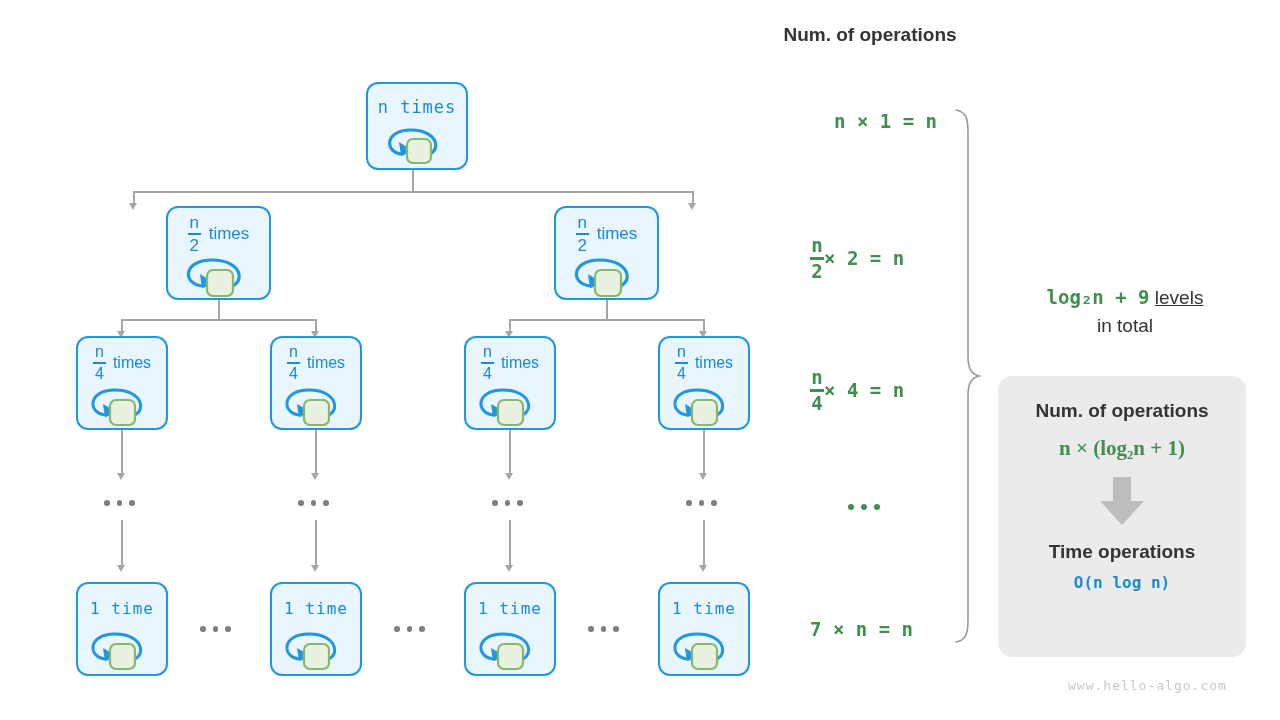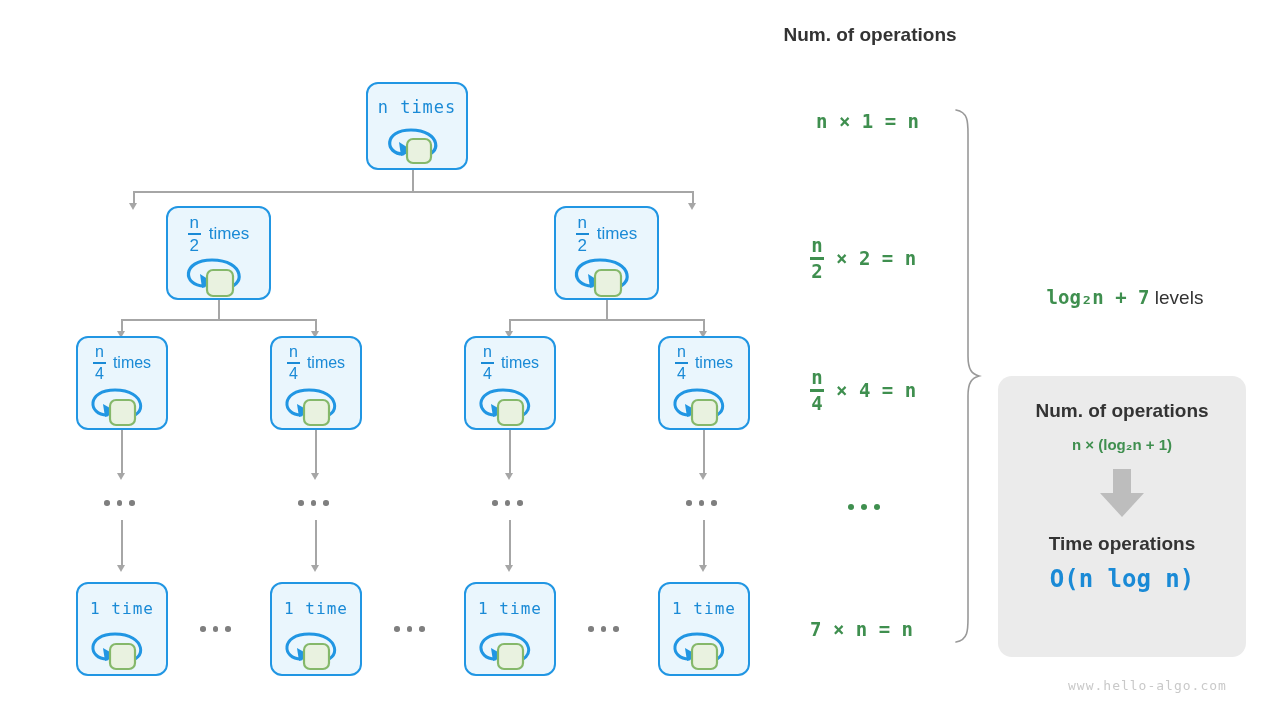--- a/index.html
+++ b/index.html
@@ -82,25 +82,25 @@
     font-family:"DejaVu Sans Mono","Liberation Mono",monospace;
   }
 
   
   .panel{
     position:absolute;background:#ebebeb;border-radius:14px;
     display:flex;flex-direction:column;align-items:center;
   }
   .panel .p-title{font-weight:bold;color:#333333;font-size:19px;}
   .panel .p-green{
-    color:#3f8f4f;font-weight:bold;font-size:15px;
-    font-family:Liberation Sans, sans-serif;
+    color:#3f8f4f;font-weight:bold;font-size:21px;
+    font-family:Liberation Serif, serif;
   }
   .panel .p-blue{
-    color:#1a8ad6;font-weight:bold;font-size:24px;
+    color:#1a8ad6;font-weight:bold;font-size:16px;
     font-family:"DejaVu Sans Mono","Liberation Mono",monospace;
   }
   .downarrow{position:relative;width:44px;height:48px;}
   .downarrow .shaft{position:absolute;left:13px;top:0;width:18px;height:26px;background:#bdbdbd;}
   .downarrow .head{
     position:absolute;left:0;top:24px;width:0;height:0;
     border-left:22px solid transparent;border-right:22px solid transparent;
     border-top:24px solid #bdbdbd;
   }
   .watermark{
@@ -360,40 +360,40 @@
         <path d="M21 24 L23 37 L35 32 Z" fill="#2196e3"></path>
         <rect x="28" y="20" width="25" height="25" rx="6" fill="#e9f2e0" stroke="#85b86a" stroke-width="2.2"></rect>
       </svg>
     </div>
   </div>
 
   <div class="col-title" style="left:750px;top:22px;width:240px;">
     <div>Num. of operations</div>
   </div>
 
-  <div class="formula" style="left:816px;top:110px;">
+  <div class="formula" style="left:834px;top:110px;">
     <span>n × 1 = n</span>
   </div>
 
   <div class="formula" style="left:810px;top:236px;">
     <span class="gfrac">
       <span>n</span>
       <span class="bar"></span>
       <span>2</span>
     </span>
-    <span style="margin-left:12px;">× 2 = n</span>
+    <span style="">× 2 = n</span>
   </div>
 
   <div class="formula" style="left:810px;top:368px;">
     <span class="gfrac">
       <span>n</span>
       <span class="bar"></span>
       <span>4</span>
     </span>
-    <span style="margin-left:12px;">× 4 = n</span>
+    <span style="margin-left:0;">× 4 = n</span>
   </div>
 
   <div class="dots green" style="left:848px;top:504px;">
     <i></i>
       <i></i>
       <i></i>
   </div>
 
   <div class="formula" style="left:810px;top:618px;">
     <span>7 × n = n</span>
@@ -401,23 +401,24 @@
 
   <div class="brace" style="left:950px;top:108px;">
     <svg width="32" height="536" viewBox="0 0 32 536">
       <path d="M6 2 C18 4 18 14 18 26 L18 248 C18 262 22 266 29 268
                C22 270 18 274 18 288 L18 510 C18 522 18 532 6 534" fill="none" stroke="#999999" stroke-width="1.6" stroke-linecap="round"></path>
     </svg>
   </div>
 
   <div class="levels-text" style="left:1000px;top:284px;width:250px;">
     <div>
-      <span class="g">log₂n + 7</span>
-      <span style="">levels</span>
-    </div>
+      <span class="g">log₂n + 9</span>
+      <span style="text-decoration:underline;">levels</span>
+    </div>
+    <div>in total</div>
   </div>
 
   <div class="panel" style="left:998px;top:376px;width:248px;height:257px;padding-top:24px;">
     <div class="p-title">Num. of operations</div>
     <div class="p-green" style="margin-top:14px;">n × (log₂n + 1)</div>
     <div class="downarrow" style="margin-top:16px;">
       <div class="shaft"></div>
         <div class="head"></div>
     </div>
     <div class="p-title" style="margin-top:16px;">Time operations</div>

